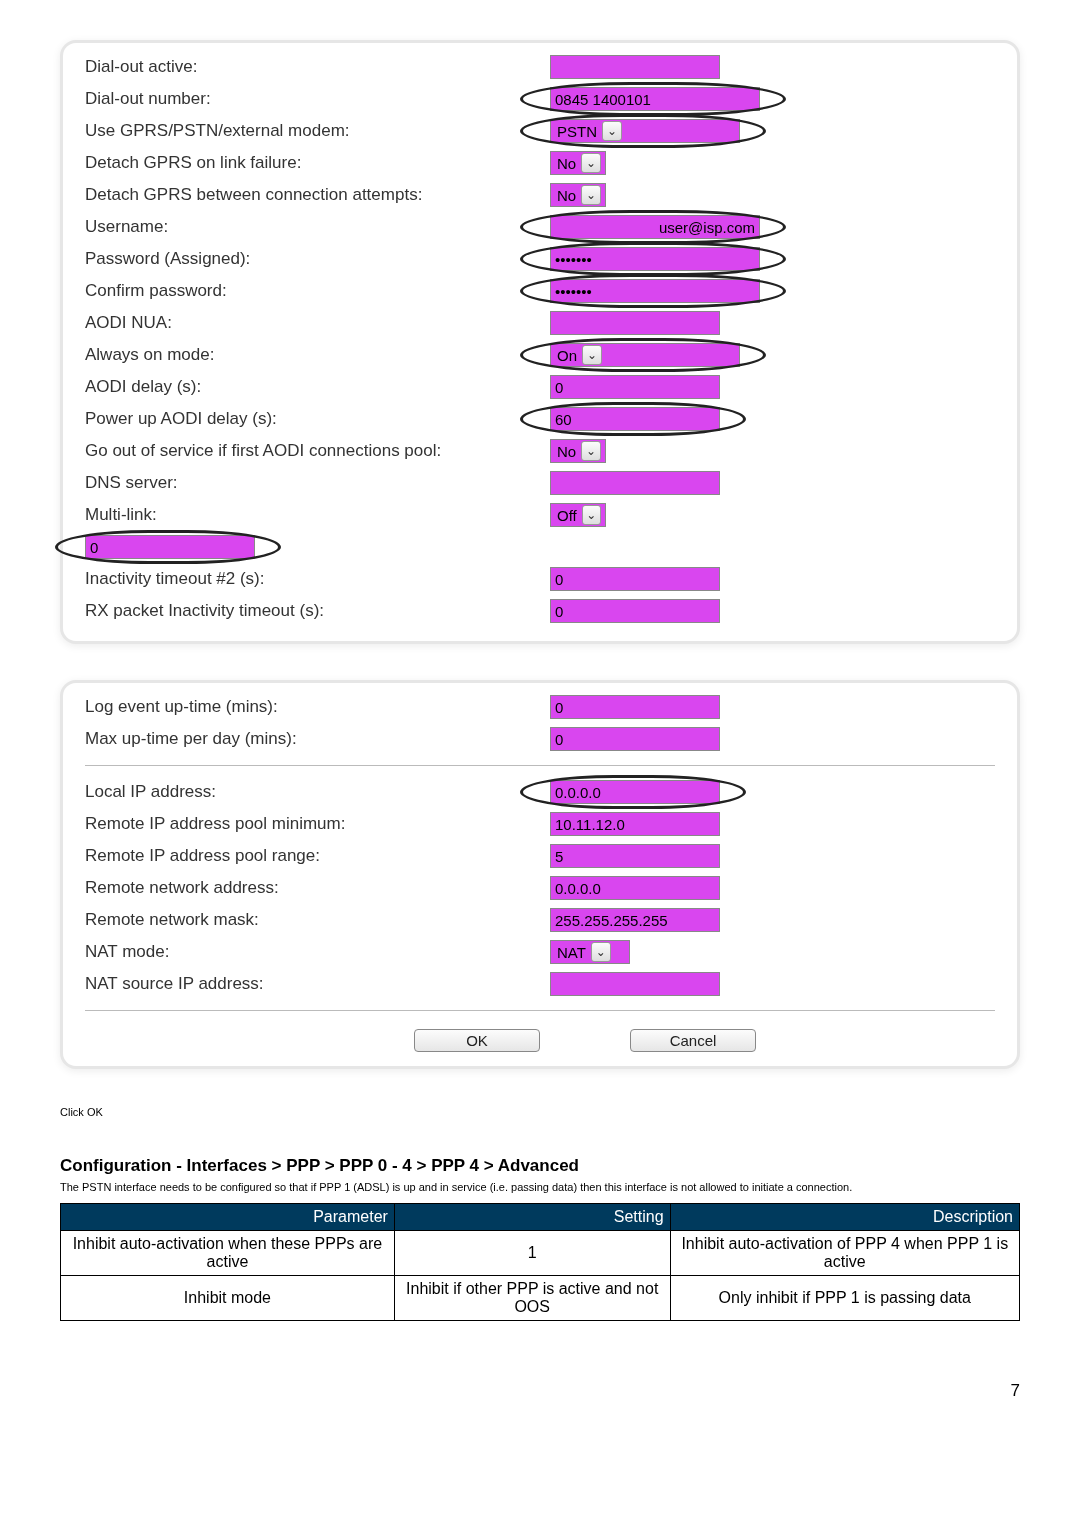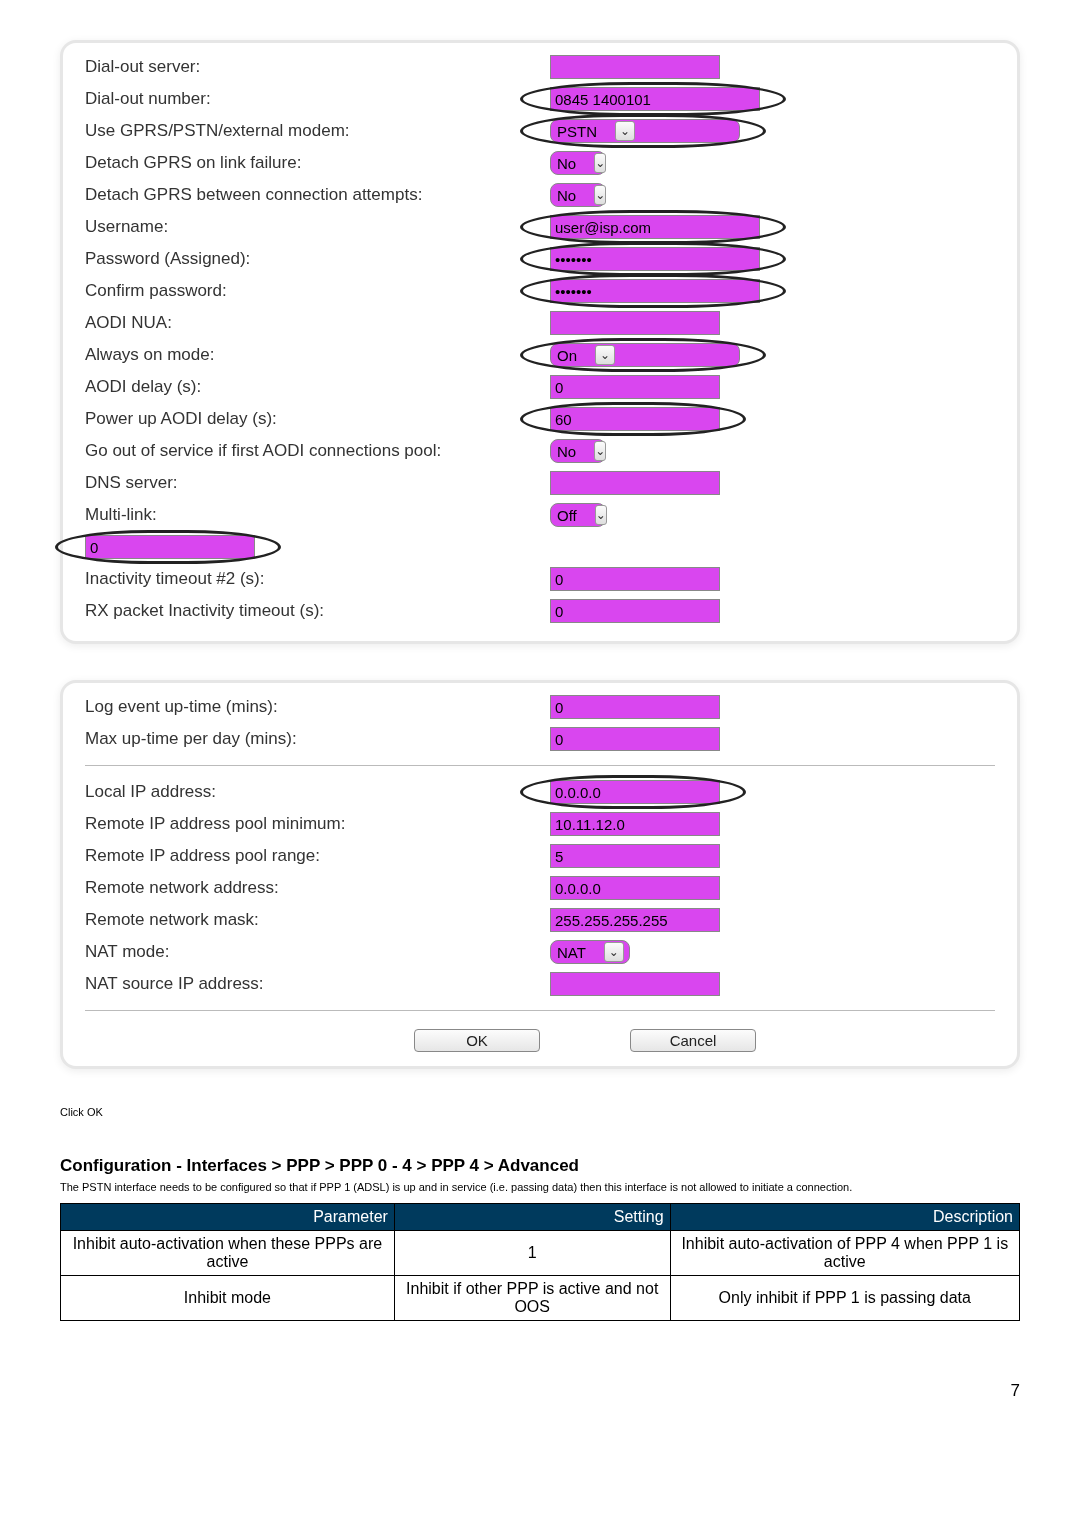--- a/index.html
+++ b/index.html
@@ -41,22 +41,21 @@
     height: 24px;
     font-size: 15px;
     padding: 1px 4px;
     box-sizing: border-box;
     background: #d946ef;
   }
   .sel-box {
     display: inline-flex;
     align-items: center;
     padding: 0 4px 0 6px;
-    gap: 14px;
-    border-radius: 8px;
+    gap: 1px;
   }
   .sel-btn {
     display: inline-flex;
     align-items: center;
     justify-content: center;
     width: 18px;
     height: 18px;
     border: 1px solid #999;
     background: linear-gradient(#fcfcfc,#dedede);
     border-radius: 3px;
@@ -138,21 +137,21 @@
     text-align: right;
     font-size: 17px;
     margin-top: 60px;
   }
 </style>
 </head>
 <body>
 
 <div class="config-panel" id="panel1">
     <div class="row">
-      <div class="label">Dial-out server:</div>
+      <div class="label">Dial-out active:</div>
       <div class="ctrl">
         <span><input class="txt" type="text" style="width: 170px;"></span>
       </div>
     </div>
     <div class="row">
       <div class="label">Dial-out number:</div>
       <div class="ctrl">
         <span class="circled">
           <input class="txt" type="text" value="0845 1400101" style="width: 210px;">
         </span>
@@ -184,21 +183,21 @@
         <span><span class="sel-box" style="width: 56px;">
             <span>No</span>
             <span class="sel-btn">⌄</span>
           </span></span>
       </div>
     </div>
     <div class="row">
       <div class="label">Username:</div>
       <div class="ctrl">
         <span class="circled">
-          <input class="txt" type="text" value="user@isp.com" style="width: 210px;">
+          <input class="txt" type="text" value="user@isp.com" style="width: 210px; text-align: right;">
         </span>
       </div>
     </div>
     <div class="row">
       <div class="label">Password (Assigned):</div>
       <div class="ctrl">
         <span class="circled">
           <input class="txt" type="password" value="1234567" style="width: 210px;">
         </span>
       </div>

